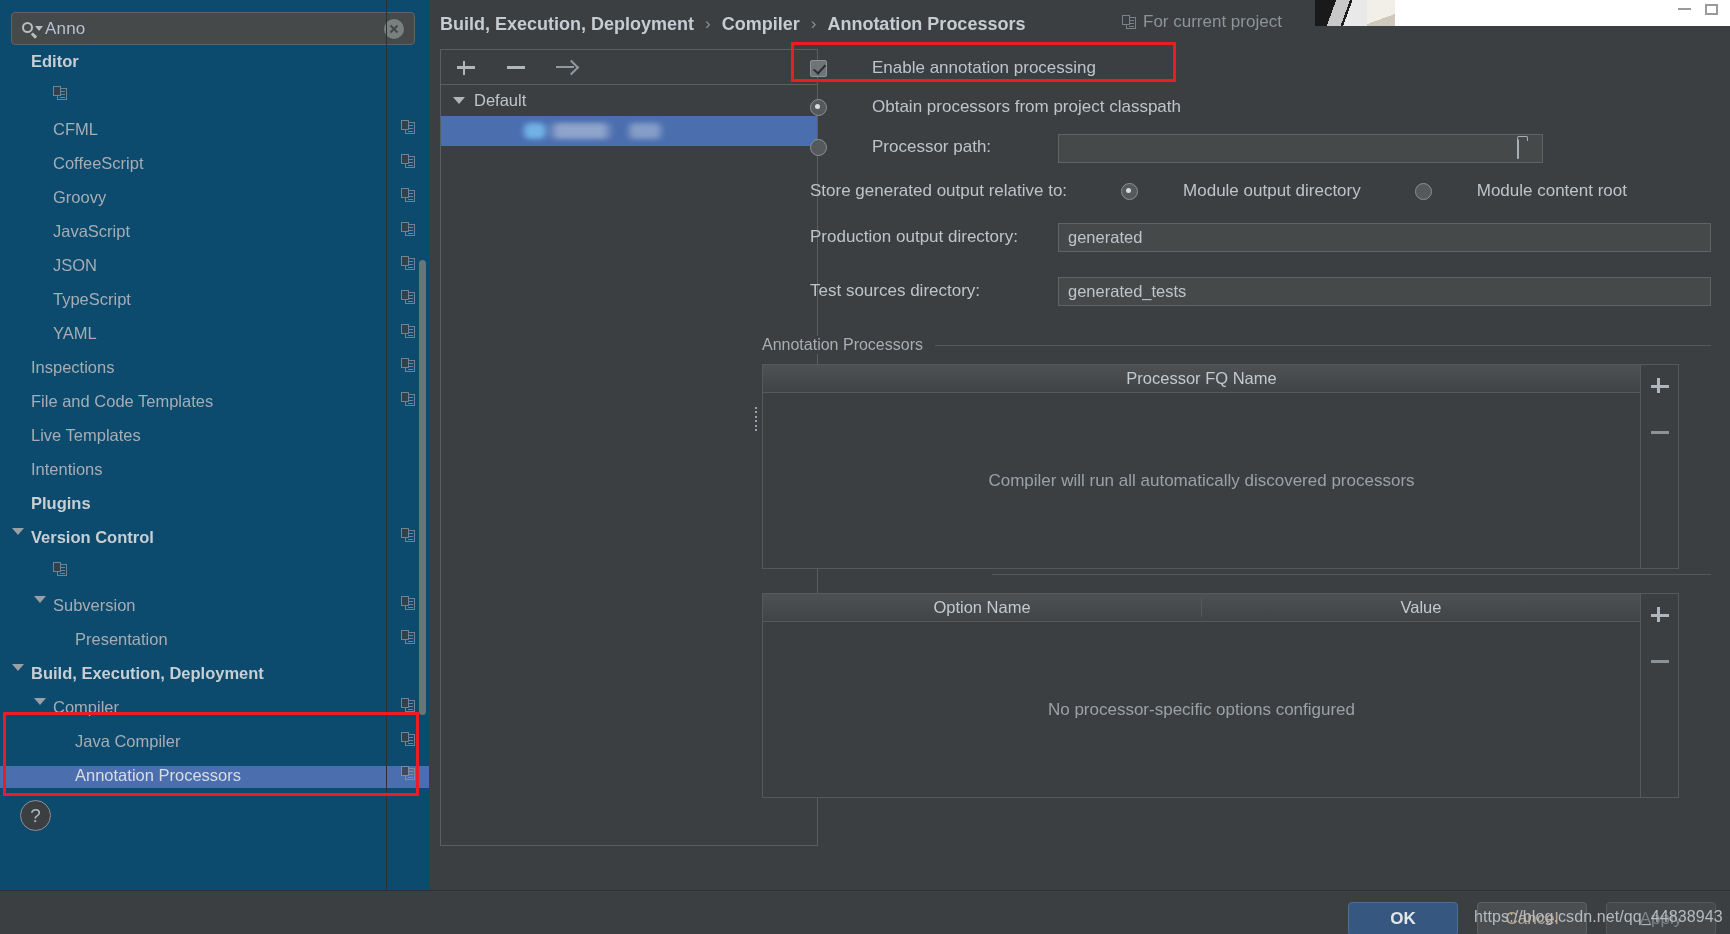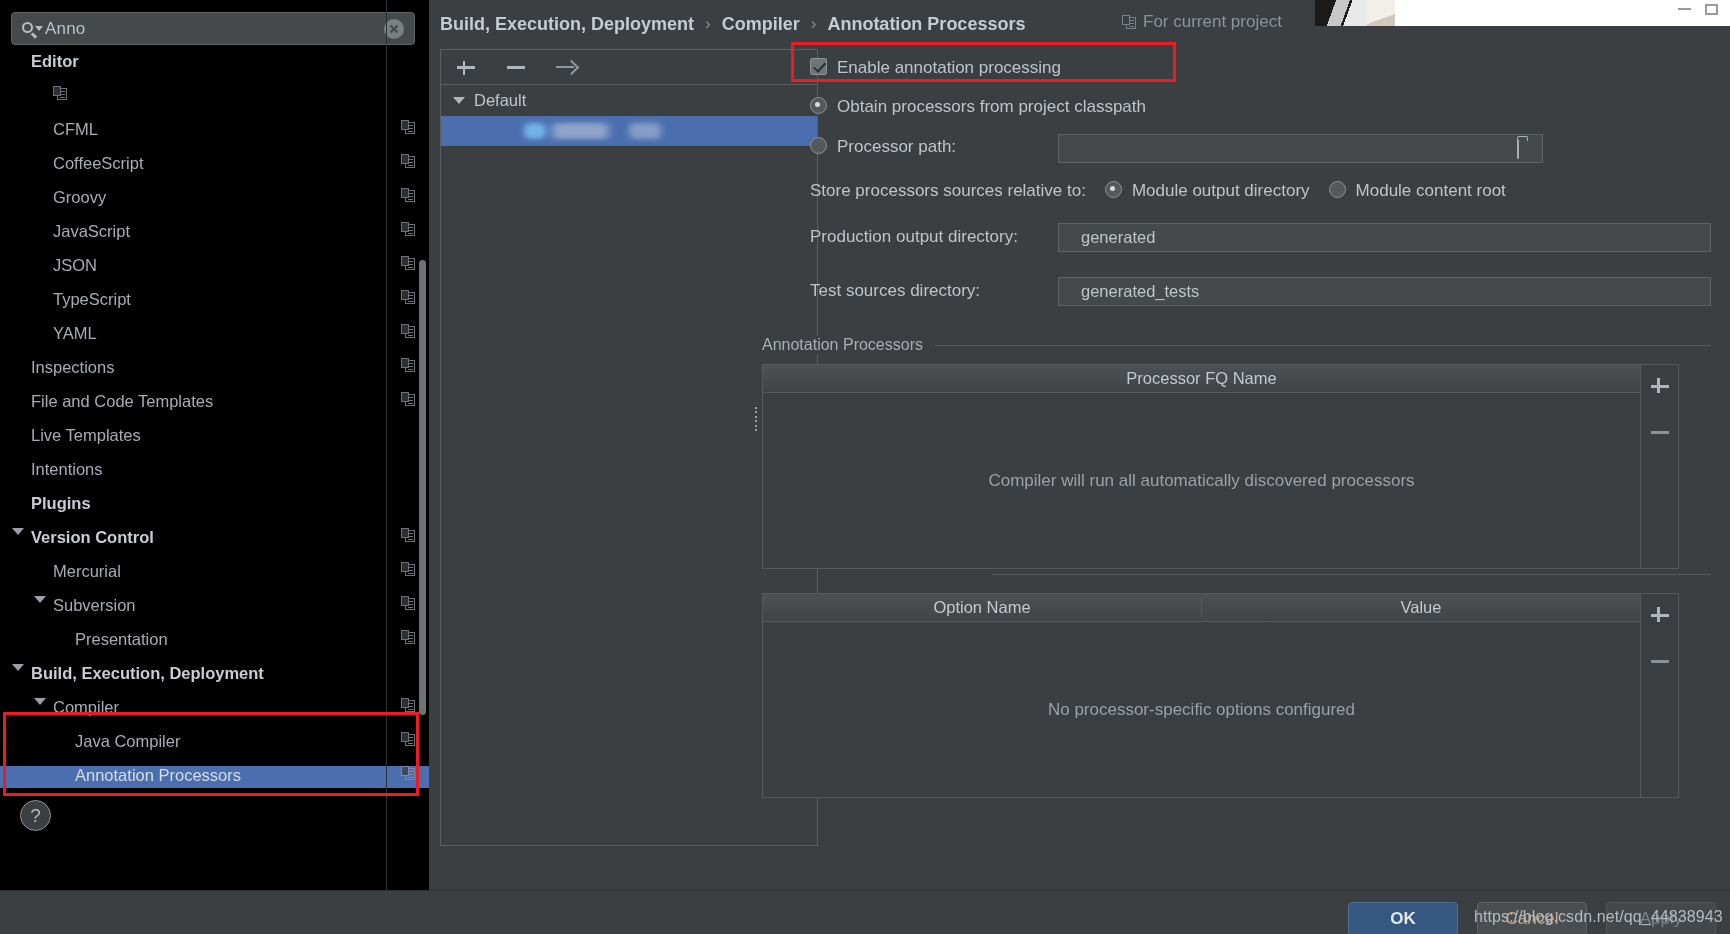--- a/index.html
+++ b/index.html
@@ -7,21 +7,21 @@
     width: 1730px; height: 934px;
     background: #3c3f41;
     font-family: "Liberation Sans", sans-serif;
     overflow: hidden;
   }
   .root { position: relative; width: 1730px; height: 934px; background: #3c3f41; }
 
   
   .sidebar {
     position: absolute; left: 0; top: 0; width: 429px; height: 890px;
-    background: #000000;
+    background: #0c4a6e;
   }
   .search-wrap { position: absolute; left: 11px; top: 12px; width: 404px; height: 33px; }
   .search-box {
     width: 100%; height: 100%;
     background: #45494a; border: 1px solid #5e6364; border-radius: 4px;
     display: flex; align-items: center; padding: 0 8px 0 9px;
   }
   .search-icon { width: 22px; height: 18px; flex: 0 0 auto; position: relative; }
   .search-icon .lens {
     position: absolute; left: 1px; top: 2px; width: 11px; height: 11px;
@@ -164,21 +164,21 @@
 
   .splitter {
     position: absolute; left: 822px; top: 398px; width: 6px; height: 22px;
     display: flex; flex-direction: column; justify-content: space-between;
   }
   .splitter i { display: block; width: 3px; height: 3px; background: #81878c; border-radius: 50%; }
 
   
   .settings { position: absolute; left: 832px; top: 44px; width: 880px; height: 800px; }
 
-  .row { position: absolute; display: flex; align-items: flex-start; white-space: nowrap; }
+  .row { position: absolute; display: flex; align-items: center; white-space: nowrap; gap: 35px; }
   .lbl { color: #bfc4c9; font-size: 17px; }
 
   .cb {
     width: 17px; height: 17px; background: #6f7477; border: 1px solid #8c9195;
     border-radius: 2px; position: relative; flex: 0 0 auto; margin-right: 10px;
   }
   .cb.checked::after {
     content: ""; position: absolute; left: 5px; top: 1px; width: 5px; height: 10px;
     border-right: 2.4px solid #2b2d2e; border-bottom: 2.4px solid #2b2d2e;
     transform: rotate(42deg);
@@ -188,21 +188,21 @@
     background: #55595b; border: 1.6px solid #8c9195;
     position: relative; flex: 0 0 auto; margin-right: 10px;
   }
   .rb.on::after {
     content: ""; position: absolute; left: 4px; top: 4px; width: 5px; height: 5px;
     border-radius: 50%; background: #d7dcdf;
   }
 
   .tf {
     background: #45494a; border: 1px solid #5e6364;
-    height: 29px; display: flex; align-items: center; padding: 0 22px;
+    height: 29px; display: flex; align-items: center; padding: 0 9px;
     color: #bfc4c9; font-size: 16.5px;
   }
   .tf.empty { color: transparent; }
 
   .browse-btn {
     position: absolute; right: 5px; top: 5px; width: 20px; height: 17px;
   }
   .folder {
     width: 20px; height: 15px; border: 1.5px solid #a9aeb2; border-radius: 1px 3px 3px 1px;
     position: relative; background: transparent;
@@ -415,21 +415,20 @@
         <div class="tree-row group">
           <span class="tw" style="margin-left: 12px;"></span>
           <span class="tree-label">Version Control</span>
           <span class="copy-icon">
             <span class="b"></span>
             <span class="a"></span>
           </span>
         </div>
         <div class="tree-row">
           <span class="tw hidden" style="margin-left: 34px;"></span>
-          <span class="tree-label">Mercurial</span>
           <span class="copy-icon">
             <span class="b"></span>
             <span class="a"></span>
           </span>
         </div>
         <div class="tree-row">
           <span class="tw" style="margin-left: 34px;"></span>
           <span class="tree-label">Subversion</span>
           <span class="copy-icon">
             <span class="b"></span>
@@ -535,21 +534,21 @@
     <div class="row" style="left:-22px; top:93px;">
       <span class="rb"></span>
       <span class="lbl">Processor path:</span>
     </div>
     <div class="tf empty" style="position:absolute; left:226px; top:90px; width:485px;">
       <span></span>
       <span class="browse-btn"><span class="folder"></span></span>
     </div>
 
     <div class="row" style="left:-22px; top:137px;">
-      <span class="lbl">Store processors sources relative to:</span>
+      <span class="lbl">Store generated output relative to:</span>
       <span class="rb on" style="margin-left:19px;"></span>
       <span class="lbl">Module output directory</span>
       <span class="rb" style="margin-left:19px;"></span>
       <span class="lbl">Module content root</span>
     </div>
 
     <div class="row" style="left:-22px; top:183px;">
       <span class="lbl">Production output directory:</span>
     </div>
     <div class="tf" style="position:absolute; left:226px; top:179px; width:653px;">

